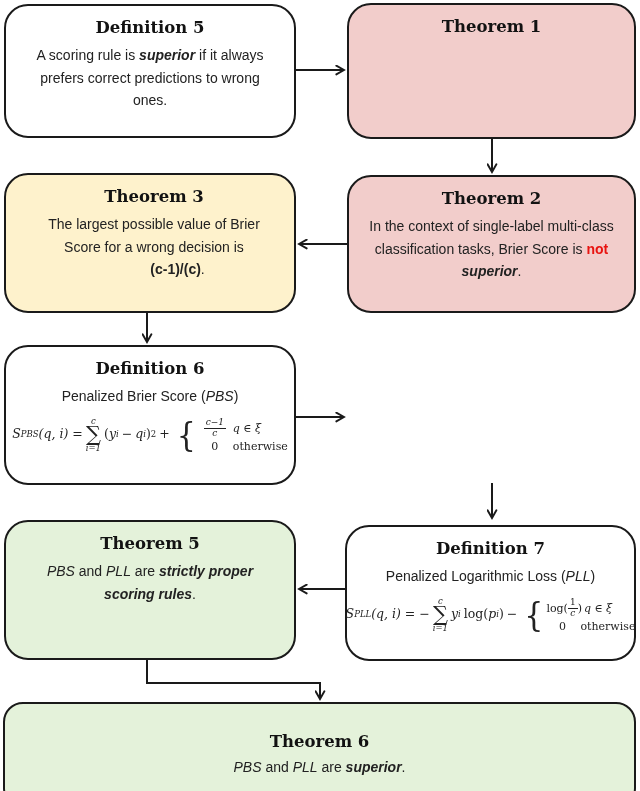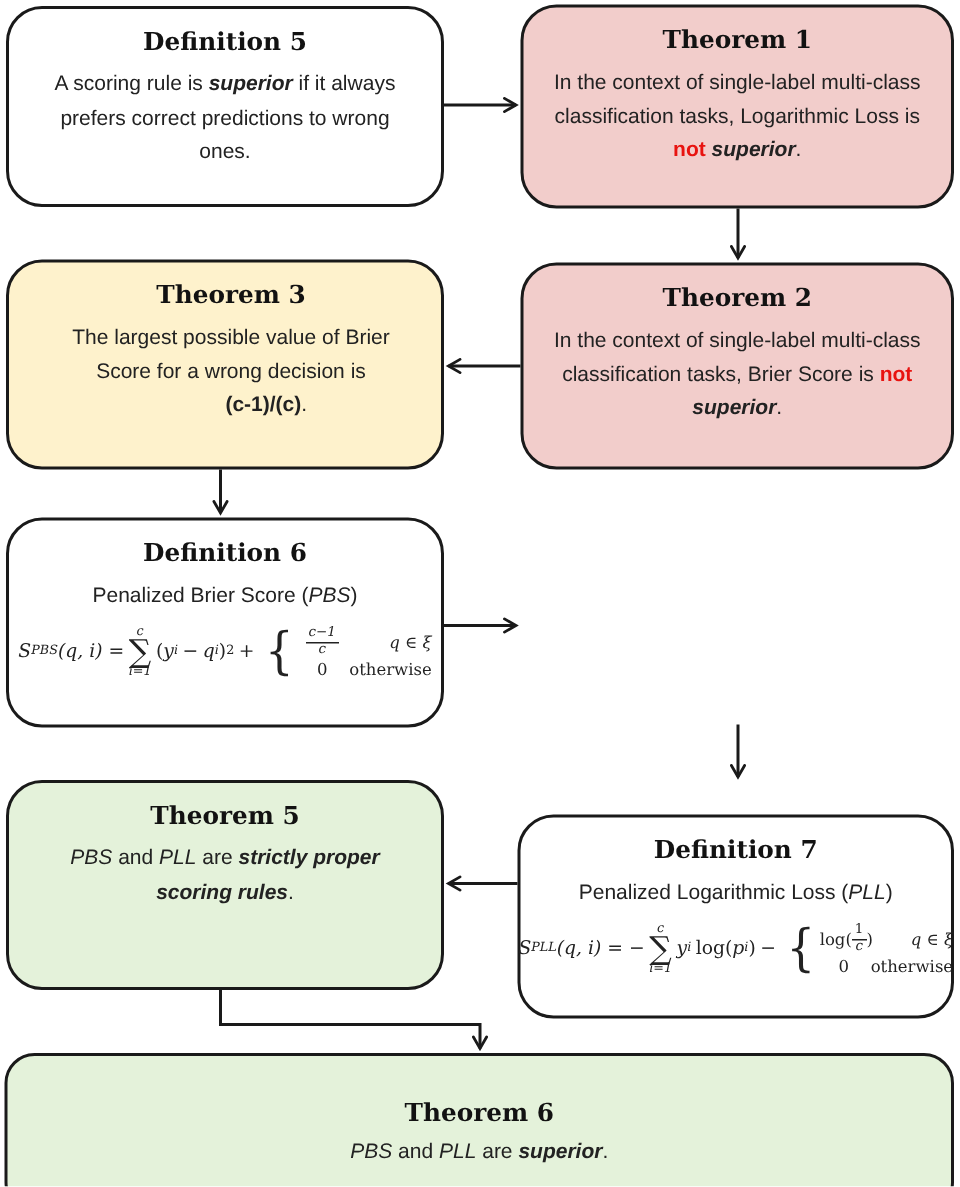--- a/index.html
+++ b/index.html
@@ -41,21 +41,21 @@
   .v{font-style:italic;}
   .up{font-style:normal;}
   .formula sub{font-size:8.5px; vertical-align:sub;}
   .formula sup{font-size:8.5px; vertical-align:super;}
   .op{margin:0 3px;}
   .sum{display:inline-flex; flex-direction:column; align-items:center; line-height:1; margin:0 3px;}
   .sumtop,.sumbot{font-size:8.5px;}
   .sumsym{font-size:21px; line-height:0.9;}
   .brace{font-size:30px; font-weight:400; line-height:1; display:inline-block; transform:scaleY(1.12); margin:0 3px 0 4px;}
   .cases{display:inline-flex; flex-direction:column; row-gap:2px; font-size:11px;}
-  .crow{display:flex; align-items:center; justify-content:space-between; column-gap:2px;}
+  .crow{display:flex; align-items:center; column-gap:2px;}
   .cval{min-width:32px; display:flex; justify-content:center; align-items:center;}
   .frac{display:inline-flex; flex-direction:column; align-items:center; line-height:1.1; font-size:9px;}
   .fnum{border-bottom:0.8px solid #222; padding:0 2px;}
 </style>
 </head>
 <body>
 
 <div id="canvas">
 
   <svg id="connectors" viewBox="0 0 640 791" xmlns="http://www.w3.org/2000/svg">
@@ -76,21 +76,20 @@
     </g>
   </svg>
 
   <div class="box" style="left:4px; top:4px; width:292px; height:134px;">
     <div class="title">Definition 5</div>
     <div class="body"><span>A scoring rule is </span><span class="bi">superior</span><span> if it always prefers correct predictions to wrong ones.</span></div>
   </div>
 
   <div class="box pink" style="left:347px; top:3px; width:289px; height:136px;">
     <div class="title">Theorem 1</div>
-    <div class="body"><span>In the context of single-label multi-class classification tasks, Logarithmic Loss is </span><span class="red">not</span><span> </span><span class="bi">superior</span><span>.</span></div>
   </div>
 
   <div class="box yellow" style="left:4px; top:173px; width:292px; height:140px;">
     <div class="title">Theorem 3</div>
     <div class="body"><span>The largest possible value of Brier Score for a wrong decision is </span><span class="b">(c-1)/(c)</span><span>.</span></div>
   </div>
 
   <div class="box pink" style="left:347px; top:175px; width:289px; height:138px;">
     <div class="title">Theorem 2</div>
     <div class="body"><span>In the context of single-label multi-class classification tasks, Brier Score is </span><span class="red">not</span><span> </span><span class="bi">superior</span><span>.</span></div>
@@ -135,21 +134,21 @@
       </span>
     </div>
   </div>
 
 
   <div class="box green" style="left:4px; top:520px; width:292px; height:140px;">
     <div class="title">Theorem 5</div>
     <div class="body"><span class="i">PBS</span><span> and </span><span class="i">PLL</span><span> are </span><span class="bi">strictly proper scoring rules</span><span>.</span></div>
   </div>
 
-  <div class="box" style="left:345px; top:543px; width:291px; height:136px;">
+  <div class="box" style="left:345px; top:525px; width:291px; height:136px;">
     <div class="title">Definition 7</div>
     <div class="body"><span>Penalized Logarithmic Loss (</span><span class="i">PLL</span><span>)</span></div>
     <div class="formula">
       <span class="v">S</span>
         <sub class="v">PLL</sub>
         <span class="v">(q, i) = −</span>
       <span class="sum">
         <span class="sumtop v">c</span>
         <span class="sumsym up">∑</span>
         <span class="sumbot v">i=1</span>

